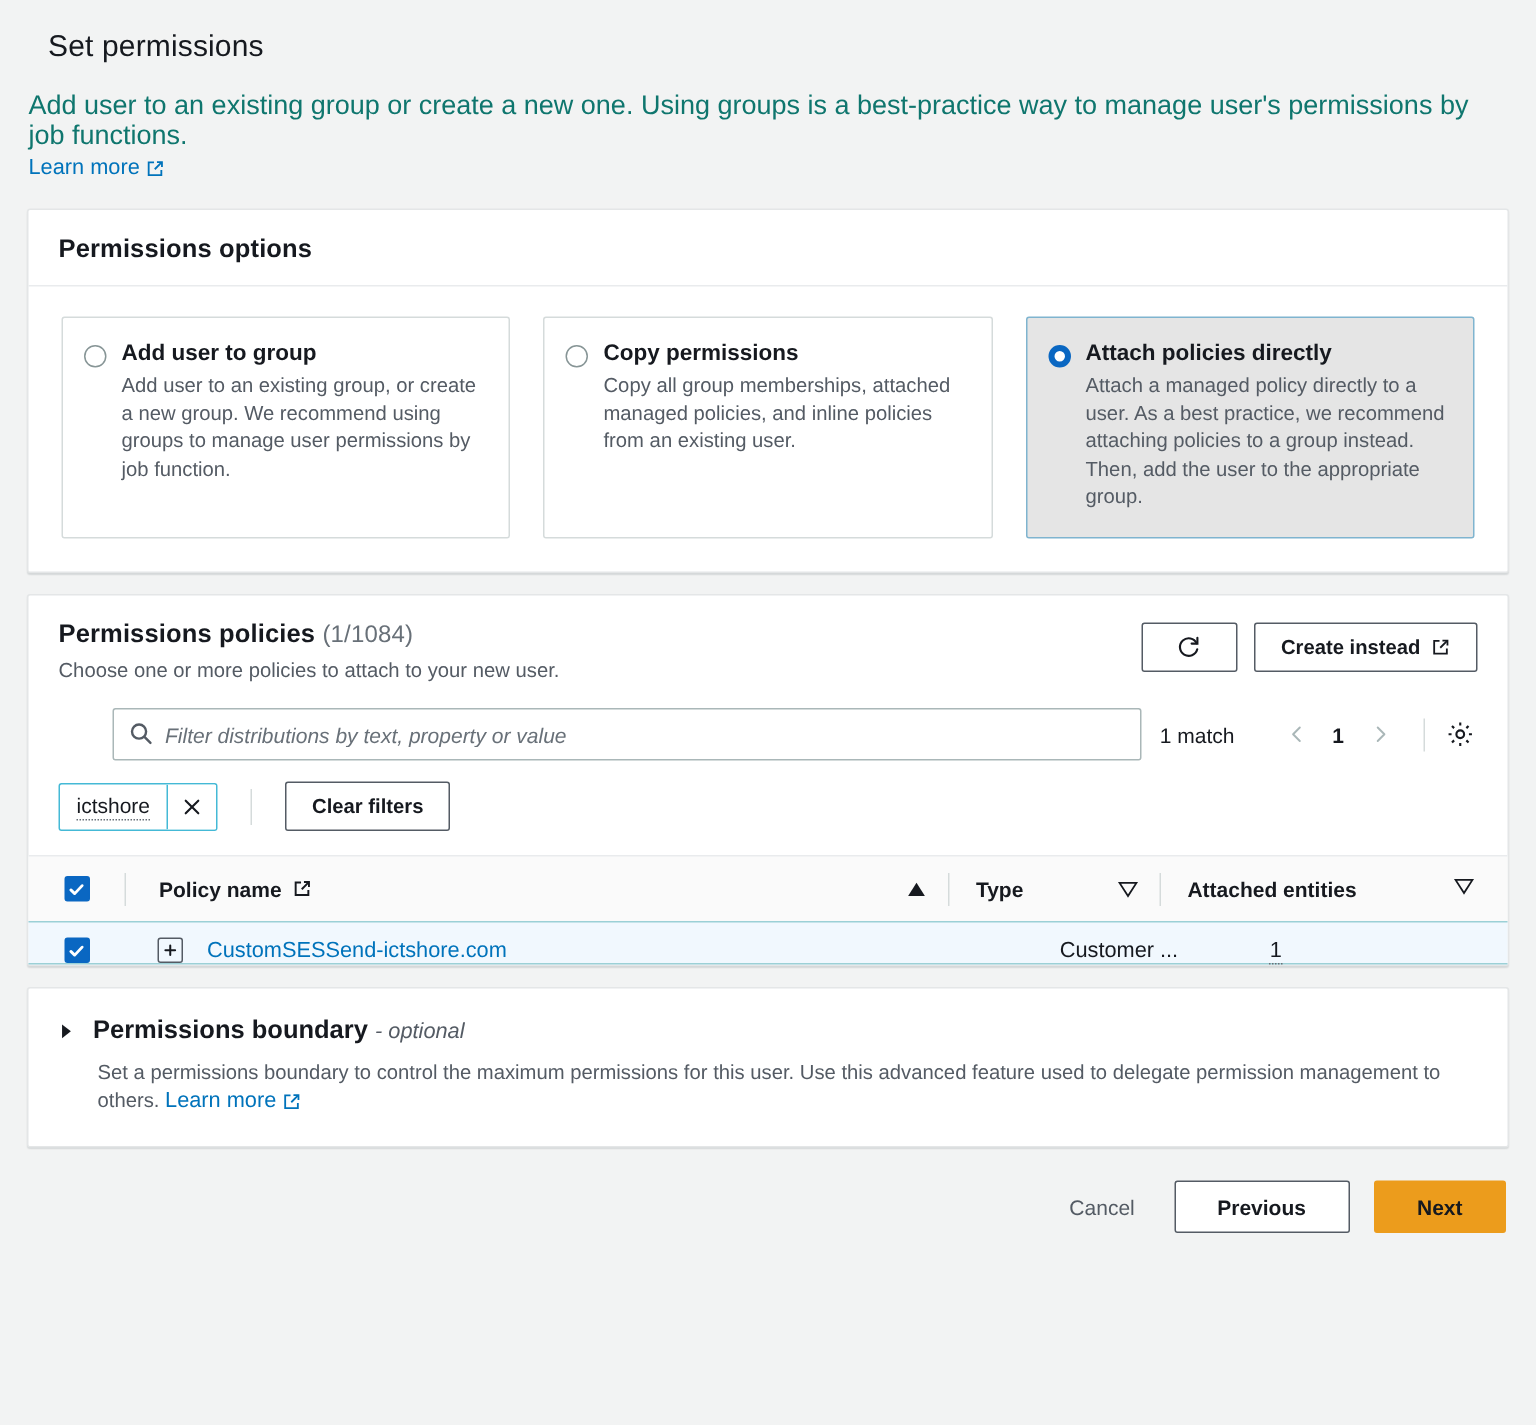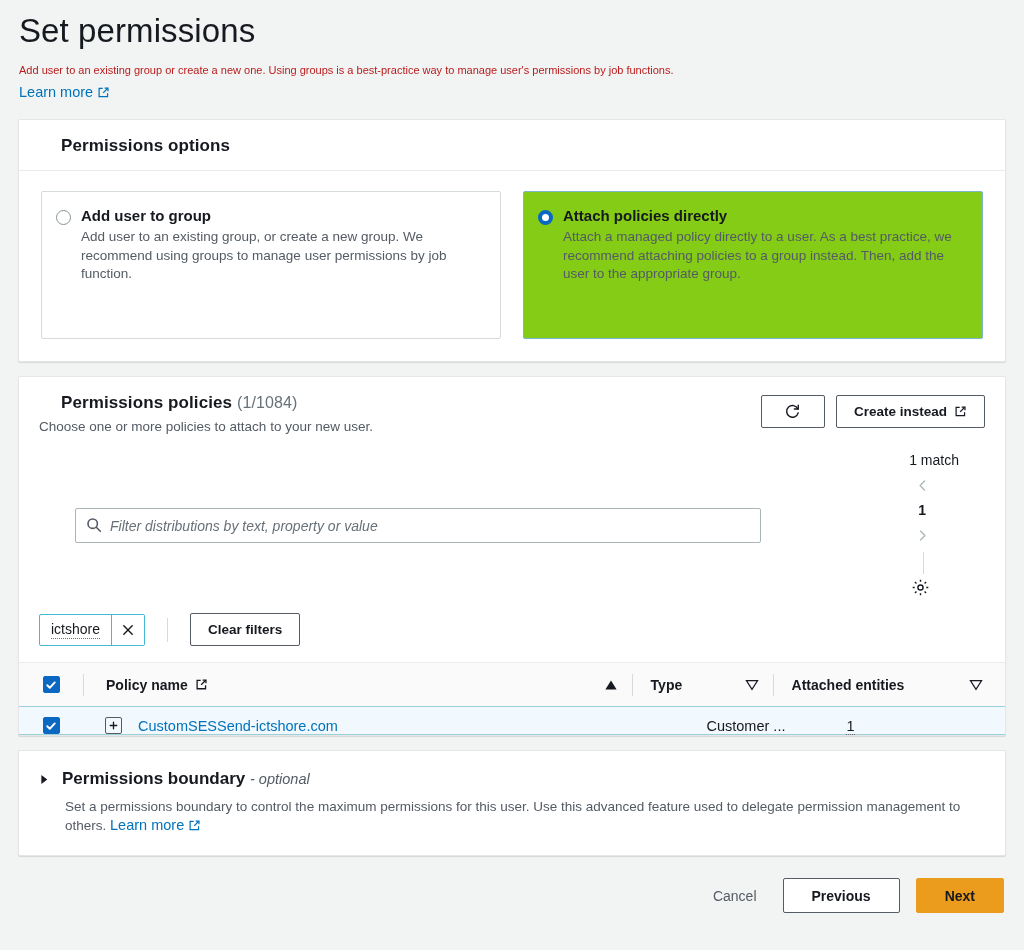--- a/index.html
+++ b/index.html
@@ -8,26 +8,26 @@
     width: 1024px; height: 950px;
     background: #f2f3f3;
     font-family: "Liberation Sans", sans-serif;
     color: #16191f;
     -webkit-font-smoothing: antialiased;
   }
   .page { width: 1024px; height: 950px; position: relative; padding: 0 18px; }
 
   
   .page-title {
-    font-size: 33px; font-weight: 400; color: #16191f;
+    font-size: 20px; font-weight: 400; color: #16191f;
     letter-spacing: 0.1px;
-    margin: 14px 0 0 1px; line-height: 34px;
+    margin: 14px 0 0 14px; line-height: 34px;
   }
   .page-desc {
-    font-size: 11px; color: #b91c1c; line-height: 20px;
+    font-size: 18px; color: #0f766e; line-height: 20px;
     margin: 12px 0 0 1px; max-width: 1000px;
   }
   .link {
     color: #0073bb; text-decoration: none; font-size: 14.5px;
     display: inline-flex; align-items: center; gap: 4px;
   }
   .learn-more-row { margin: 3px 0 0 1px; }
   .ext-ico { display: inline-block; width: 13px; height: 13px; vertical-align: -2px; }
 
   
@@ -36,35 +36,35 @@
     border: 1px solid #e4e6e7;
     border-radius: 2px;
     box-shadow: 0 1px 1px 0 rgba(0,28,36,.12);
   }
   .card-head {
     padding: 16px 20px 14px 20px;
     border-bottom: 1px solid #e9ebed;
   }
   .card-head.no-border { border-bottom: none; }
   .card-title {
-    font-size: 17px; font-weight: 700; color: #16191f; letter-spacing: .1px; margin-left: 22px;
+    font-size: 17px; font-weight: 700; color: #16191f; letter-spacing: .1px;
   }
   .card-title .count { font-weight: 400; color: #687078; font-size: 16px; }
   .card-sub { font-size: 13.5px; color: #545b64; margin-top: 5px; line-height: 18px; }
 
   
   .tiles { display: flex; gap: 22px; padding: 20px 22px 22px 22px; justify-content: center; }
   .tile {
     flex: 1 1 0; min-height: 148px;
     border: 1px solid #d5dbdb; border-radius: 2px;
     background: #fff; padding: 14px 16px 14px 14px;
     display: flex; gap: 10px; align-items: flex-start;
     cursor: pointer;
   }
-  .tile.selected { border: 1px solid #7fb4cf; background: #84cc16; }
+  .tile.selected { border: 1px solid #7fb4cf; background: #e5e5e5; }
   .radio {
     width: 15px; height: 15px; border-radius: 50%;
     border: 1.6px solid #879596; background: #fff;
     flex: 0 0 auto; margin-top: 4px;
   }
   .tile.selected .radio {
     border: 4px solid #0a67c2; background: #fff;
     width: 15px; height: 15px;
   }
   .tile-txt { flex: 1 1 auto; }
@@ -95,21 +95,21 @@
     width: 100%; height: 35px;
     border: 1px solid #aab7b8; border-radius: 2px; background: #fff;
     padding: 0 10px 0 34px; font-size: 14px;
     font-family: "Liberation Sans", sans-serif; color: #16191f;
   }
   .search-input::placeholder { color: #687078; font-style: italic; }
   .search-ico {
     position: absolute; left: 11px; top: 9px; width: 16px; height: 16px;
     pointer-events: none;
   }
-  .pager { display: flex; align-items: flex-start; gap: 2px; margin-left: auto; flex-direction: column; }
+  .pager { display: flex; align-items: center; gap: 2px; margin-left: auto; }
   .match-txt { font-size: 14px; color: #16191f; margin-right: 26px; }
   .pg-btn {
     width: 26px; height: 30px; display: flex; align-items: center; justify-content: center;
     background: none; border: none; cursor: pointer;
   }
   .pg-num {
     font-size: 14px; font-weight: 700; color: #16191f;
     width: 26px; text-align: center; cursor: pointer;
   }
   .pg-sep { width: 1px; height: 22px; background: #d5dbdb; margin: 0 10px 0 14px; }
@@ -143,21 +143,21 @@
   .thead {
     display: flex; align-items: center; height: 44px;
     border-top: 1px solid #e9ebed;
     background: #fafafa;
     font-size: 14px; font-weight: 700; color: #16191f;
   }
   .th-check { width: 64px; display: flex; justify-content: center; align-items: center; }
   .th-name { flex: 0 0 455px; display: flex; align-items: center; gap: 7px; padding-left: 22px; }
   .th-sortspace { flex: 1 1 auto; display: flex; justify-content: flex-end; padding-right: 14px; }
   .th-type { flex: 0 0 140px; display: flex; align-items: center; justify-content: space-between; padding: 0 14px 0 18px; }
-  .th-ent { flex: 1 1 auto; display: flex; align-items: center; justify-content: space-between; padding: 0 22px 0 18px; }
+  .th-ent { flex: 1 1 auto; display: flex; justify-content: space-between; padding: 0 22px 0 18px; }
   .vline { width: 1px; height: 22px; background: #d5dbdb; flex: 0 0 1px; }
 
   .trow {
     display: flex; align-items: flex-end; height: 29px;
     background: #f1f8fe;
     border-top: 1px solid #9bd0d6;
     border-bottom: 1px solid #9bd0d6;
     font-size: 14.5px;
   }
   .td-check { width: 64px; display: flex; justify-content: center; align-items: center; }
@@ -245,20 +245,27 @@
     <div class="tiles">
 
       <div class="tile">
         <span class="radio"></span>
         <div class="tile-txt">
           <div class="tile-title">Add user to group</div>
           <div class="tile-desc">Add user to an existing group, or create a new group. We recommend using groups to manage user permissions by job function.</div>
         </div>
       </div>
 
+      <div class="tile">
+        <span class="radio"></span>
+        <div class="tile-txt">
+          <div class="tile-title">Copy permissions</div>
+          <div class="tile-desc">Copy all group memberships, attached managed policies, and inline policies from an existing user.</div>
+        </div>
+      </div>
 
       <div class="tile selected">
         <span class="radio"></span>
         <div class="tile-txt">
           <div class="tile-title">Attach policies directly</div>
           <div class="tile-desc">Attach a managed policy directly to a user. As a best practice, we recommend attaching policies to a group instead. Then, add the user to the appropriate group.</div>
         </div>
       </div>
 
     </div>

